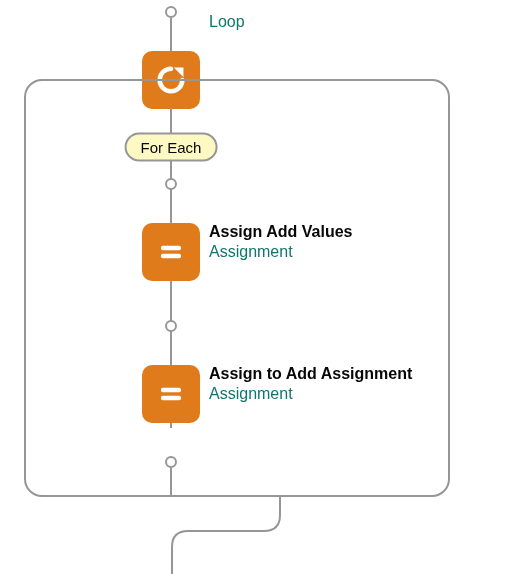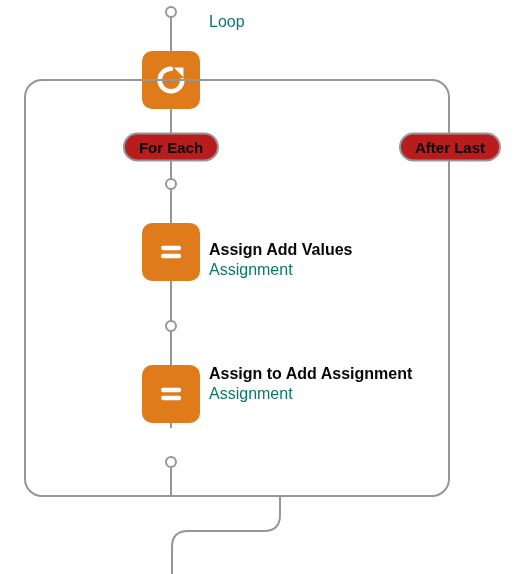--- a/index.html
+++ b/index.html
@@ -65,26 +65,26 @@
   .node-label .subtitle {
     font-size: 16px;
     font-weight: 400;
     color: #0f766e;
     line-height: 1.25;
     white-space: nowrap;
   }
   .branch-chip {
     position: absolute;
     transform: translate(-50%, -50%);
-    background: #b91c1c;
+    background: #fef9c3;
     border: 2px solid #969696;
     border-radius: 999px;
     padding: 4px 14px;
     font-size: 15px;
-    font-weight: 700;
+    font-weight: 400;
     color: #080707;
     white-space: nowrap;
   }
 </style>
 </head>
 <body>
 
 <div class="canvas">
 
   <div class="connector-dot" style="left:171px; top:12px;"></div>
@@ -101,33 +101,32 @@
   <div class="node-label" style="left:209px; top:22px;">
     <div class="subtitle">Loop</div>
   </div>
 
   <div class="loop-box" style="left:24px; top:79px; width:426px; height:418px;"></div>
 
   <div class="v-line" style="left:171px; top:108px; height:320px;"></div>
 
   <div class="branch-chip" style="left:171px; top:147px;">For Each</div>
 
-  <div class="branch-chip" style="left:450px; top:147px;">After Last</div>
 
   <div class="connector-dot" style="left:171px; top:184px;"></div>
 
   <div class="node-tile" style="left:171px; top:252px;">
     <span>
       <svg width="30" height="30" viewBox="0 0 24 24">
         <rect x="4" y="7" width="16" height="3.6" rx="1.4" fill="#ffffff"></rect>
         <rect x="4" y="13.4" width="16" height="3.6" rx="1.4" fill="#ffffff"></rect>
       </svg>
     </span>
   </div>
-  <div class="node-label" style="left:209px; top:260px;">
+  <div class="node-label" style="left:209px; top:242px;">
     <div class="title">Assign Add Values</div>
     <div class="subtitle">Assignment</div>
   </div>
 
   <div class="connector-dot" style="left:171px; top:326px;"></div>
 
   <div class="node-tile" style="left:171px; top:394px;">
     <span>
       <svg width="30" height="30" viewBox="0 0 24 24">
         <rect x="4" y="7" width="16" height="3.6" rx="1.4" fill="#ffffff"></rect>

